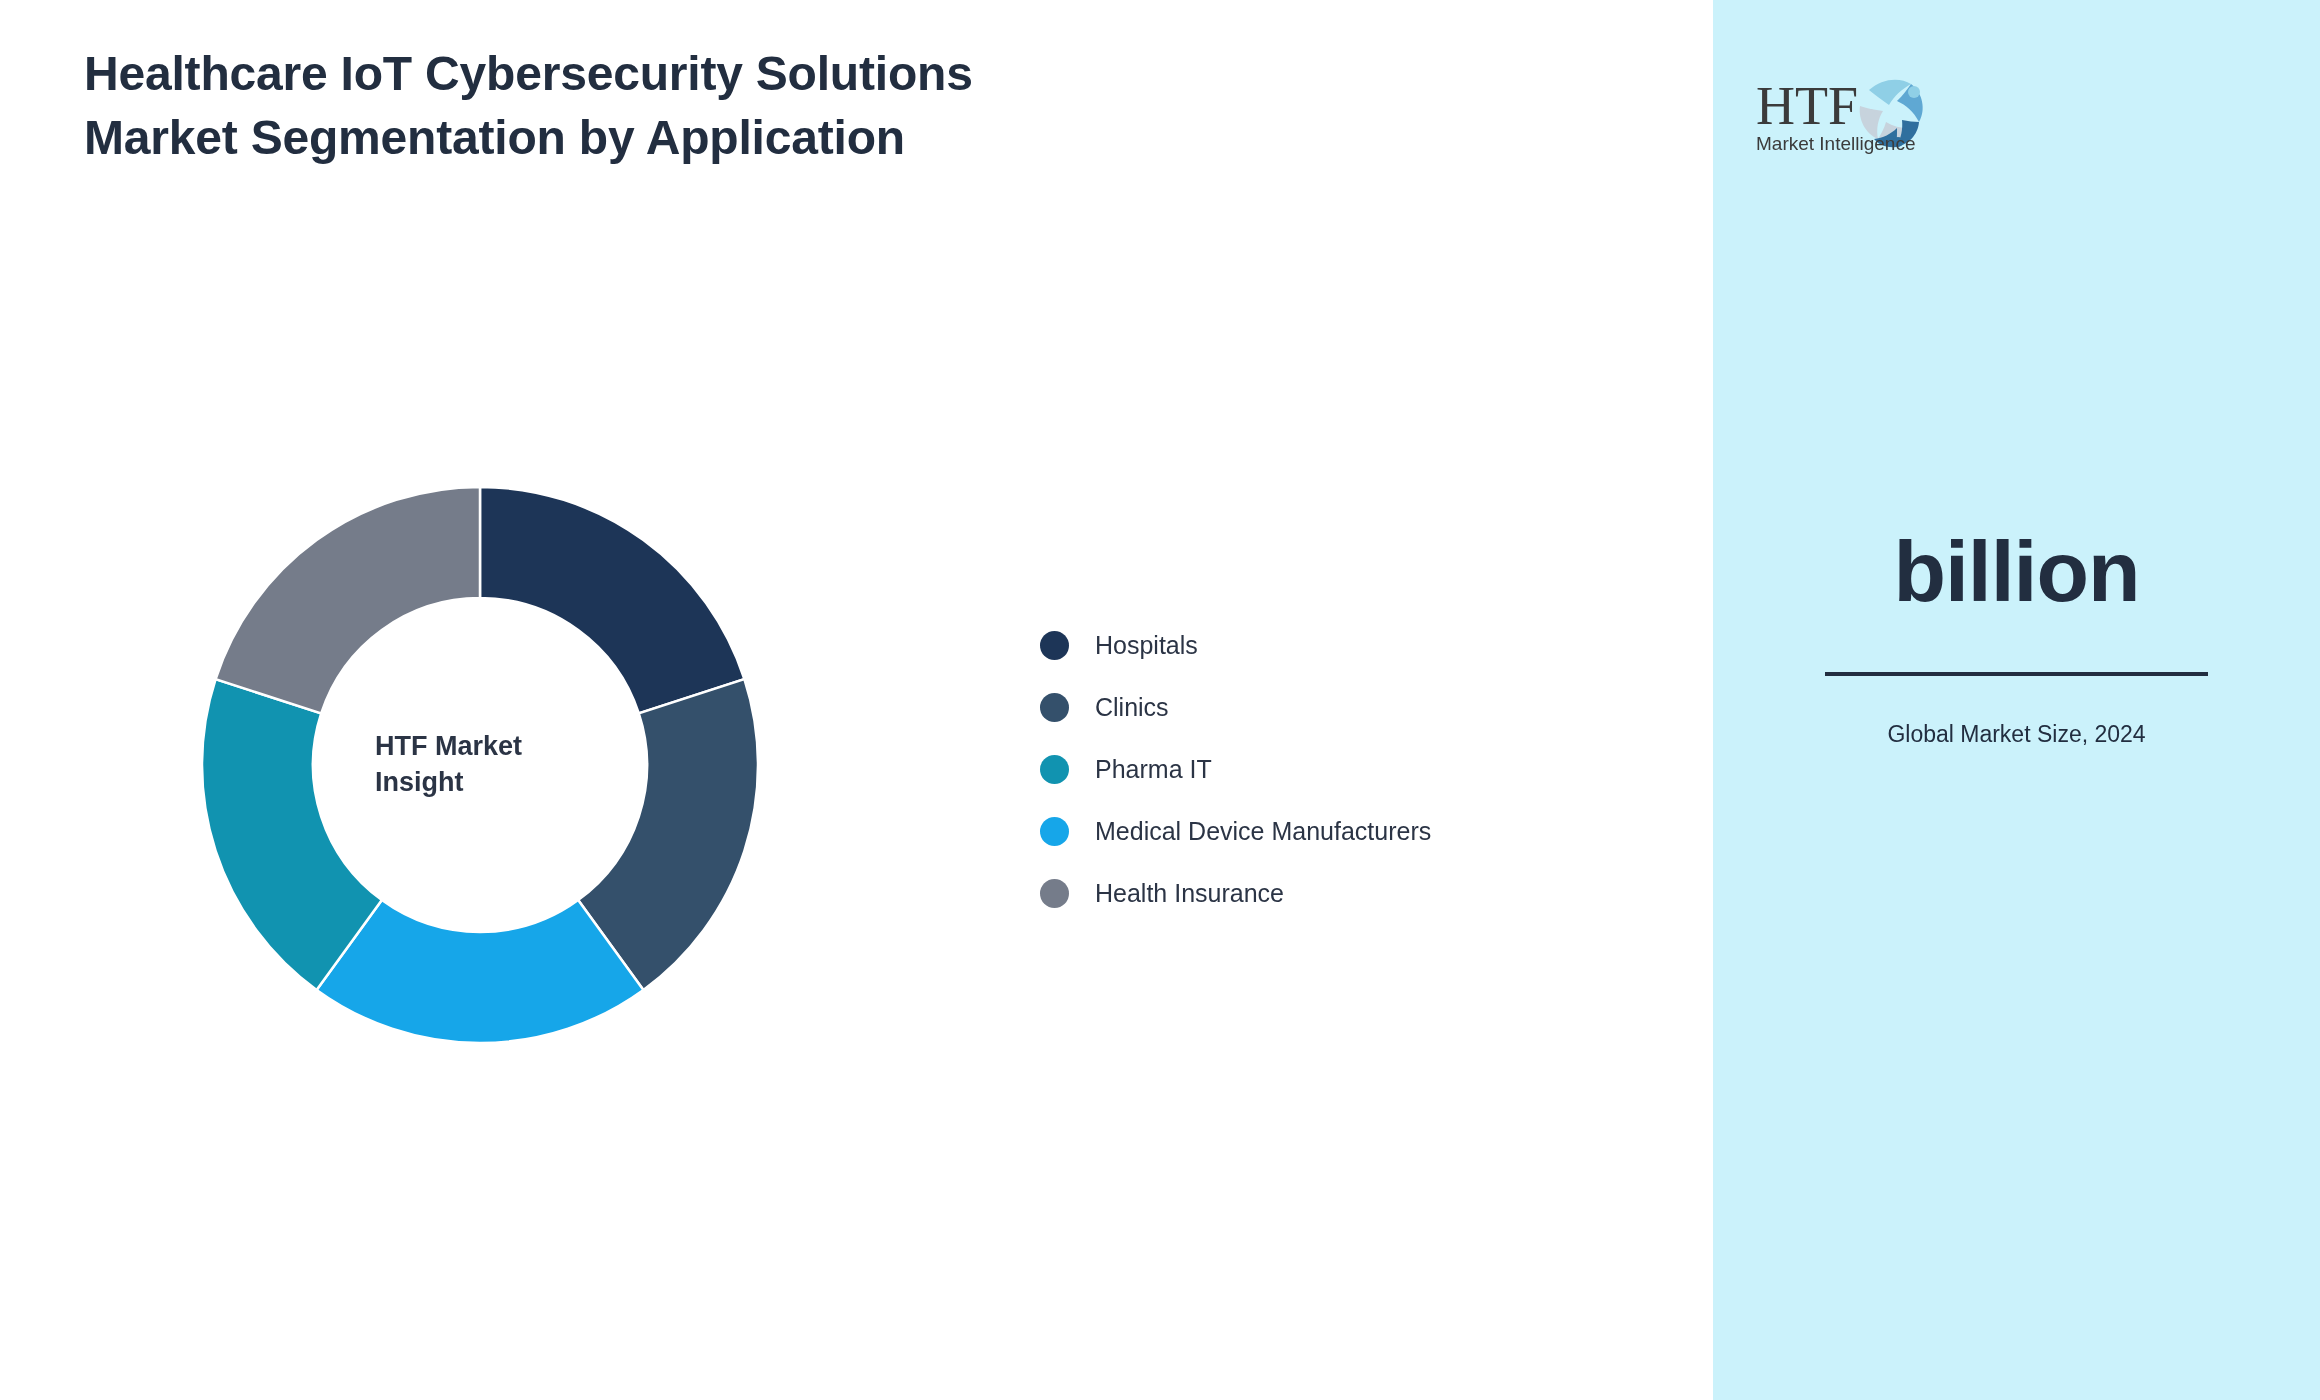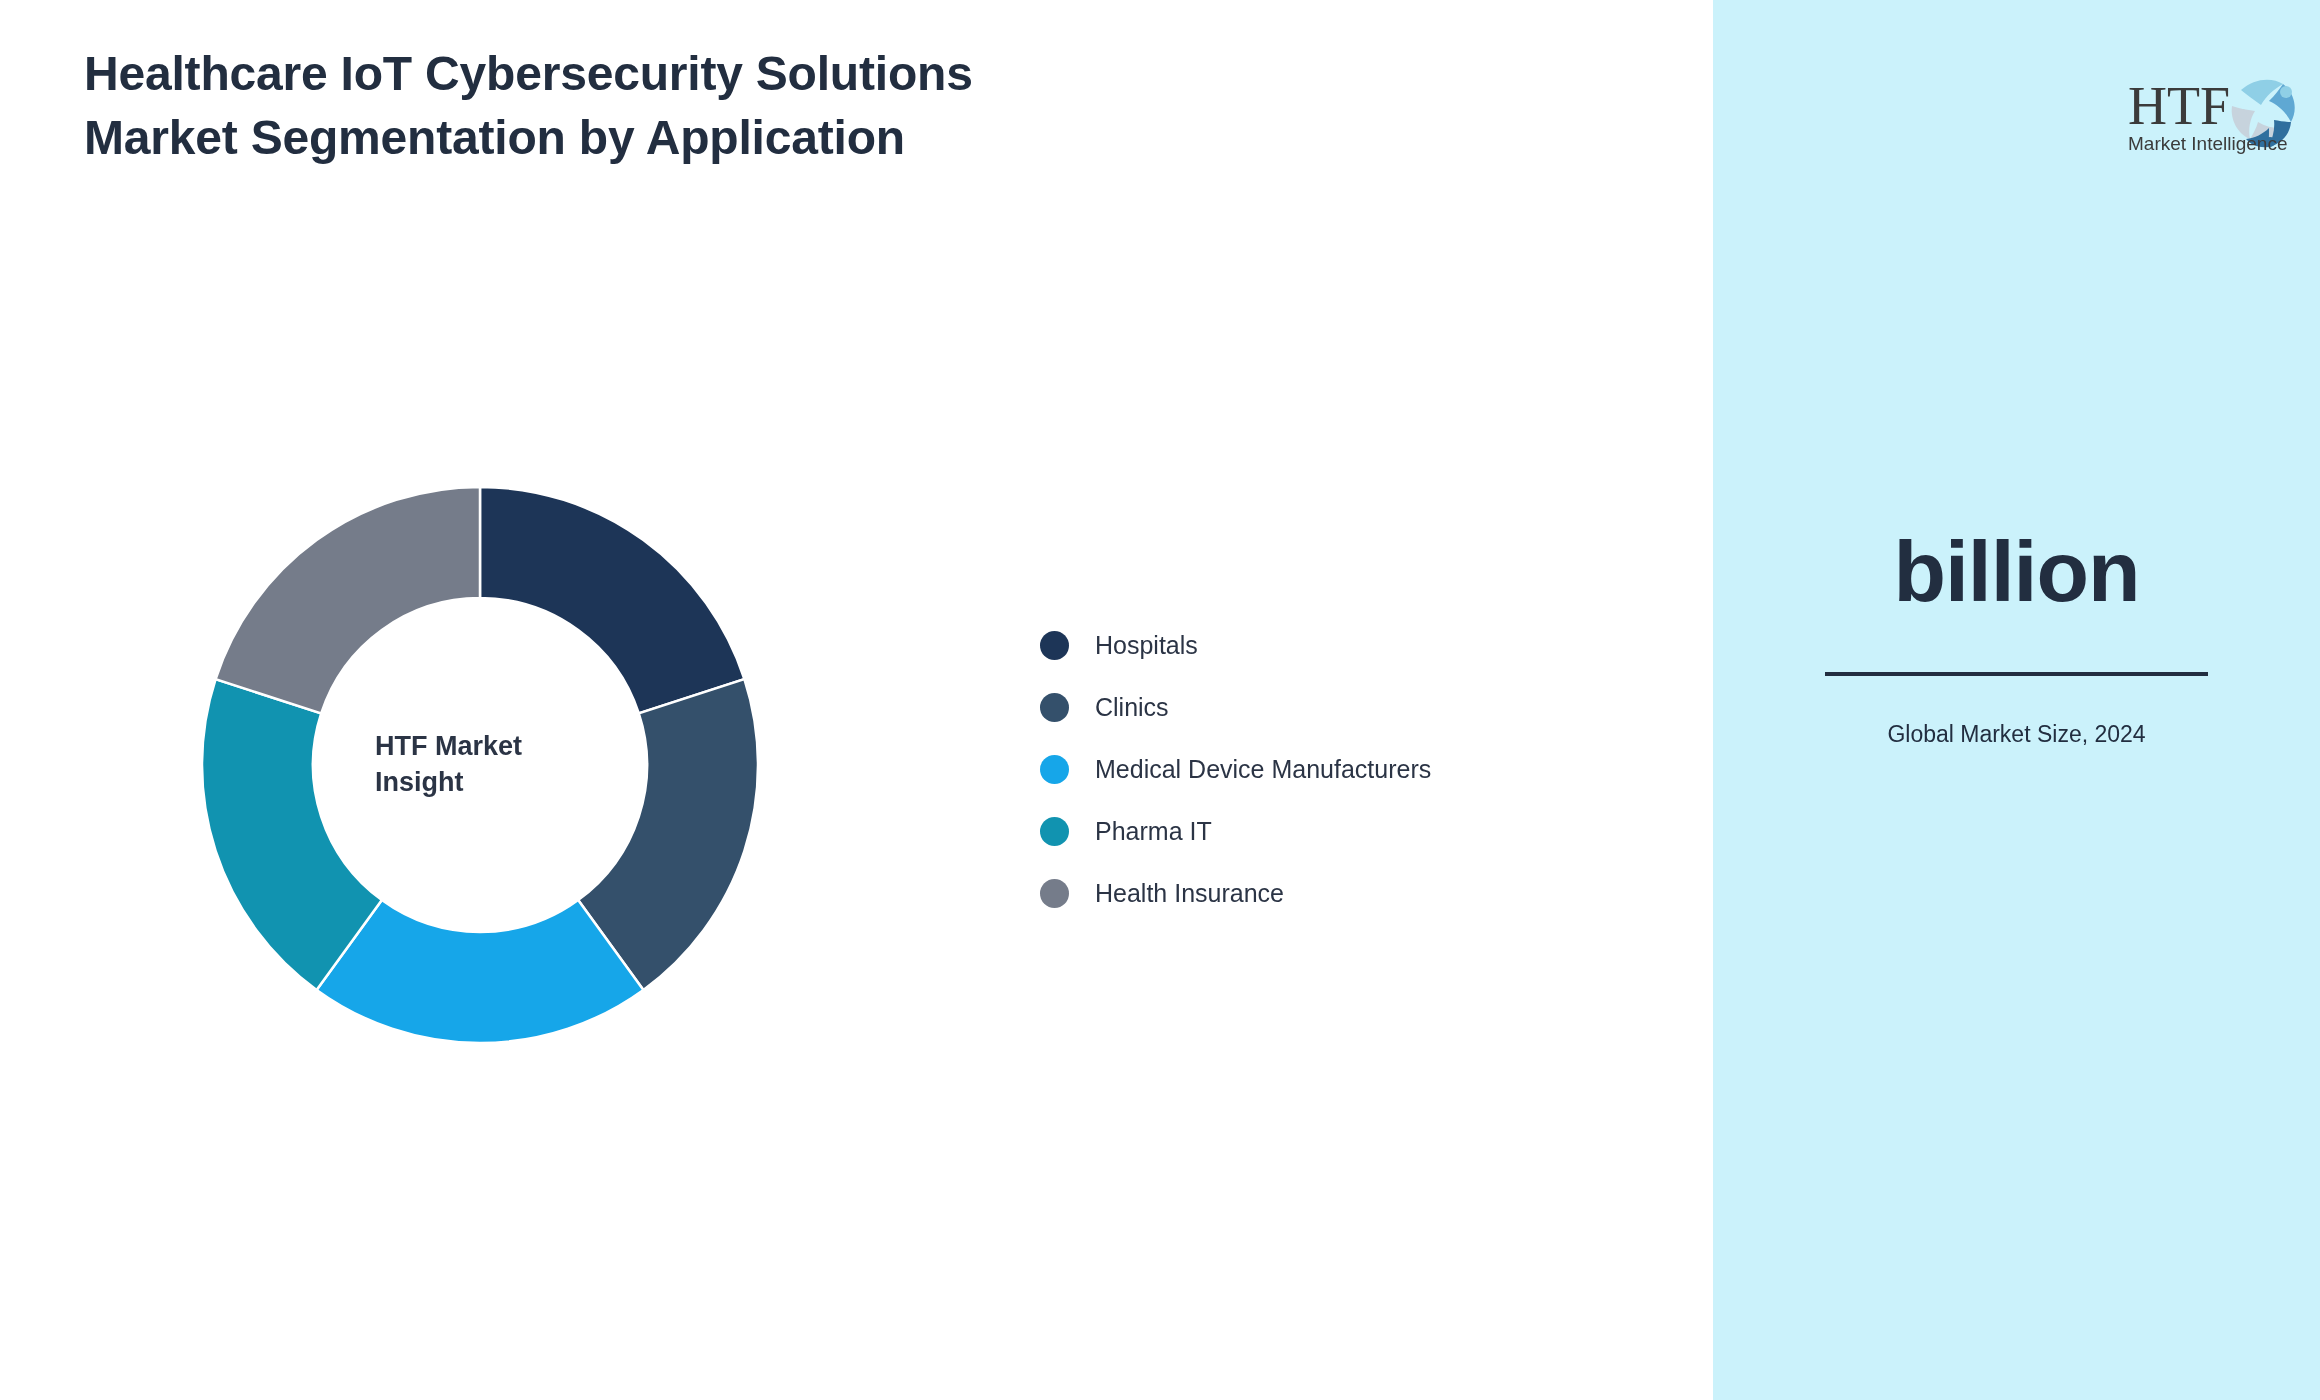--- a/index.html
+++ b/index.html
@@ -103,21 +103,22 @@
   }
   
   .right-panel {
     position: relative;
     width: 607px;
     height: 1400px;
     flex: 0 0 607px;
     background: #cbf2fb;
     display: flex;
     flex-direction: column;
-    align-items: flex-end;
+    align-items: flex-start;
+    padding-left: 35px;
   }
   .logo {
     margin-top: 62px;
     width: 200px;
     height: 100px;
     position: relative;
   }
   .logo svg { display: block; width: 200px; height: 100px; }
   .stat-block {
     position: absolute;
@@ -180,26 +181,26 @@
       <div class="legend" id="legend-list">
           <div class="legend-item">
             <span class="legend-swatch" style="background: rgb(29, 53, 87);"></span>
             <span class="legend-label">Hospitals</span>
           </div>
           <div class="legend-item">
             <span class="legend-swatch" style="background: rgb(52, 80, 107);"></span>
             <span class="legend-label">Clinics</span>
           </div>
           <div class="legend-item">
+            <span class="legend-swatch" style="background: rgb(17, 147, 176);"></span>
+            <span class="legend-label">Pharma IT</span>
+          </div>
+          <div class="legend-item">
             <span class="legend-swatch" style="background: rgb(22, 166, 233);"></span>
             <span class="legend-label">Medical Device Manufacturers</span>
-          </div>
-          <div class="legend-item">
-            <span class="legend-swatch" style="background: rgb(17, 147, 176);"></span>
-            <span class="legend-label">Pharma IT</span>
           </div>
           <div class="legend-item">
             <span class="legend-swatch" style="background: rgb(117, 124, 138);"></span>
             <span class="legend-label">Health Insurance</span>
           </div>
         </div>
 
     </div>
   </div>
 

